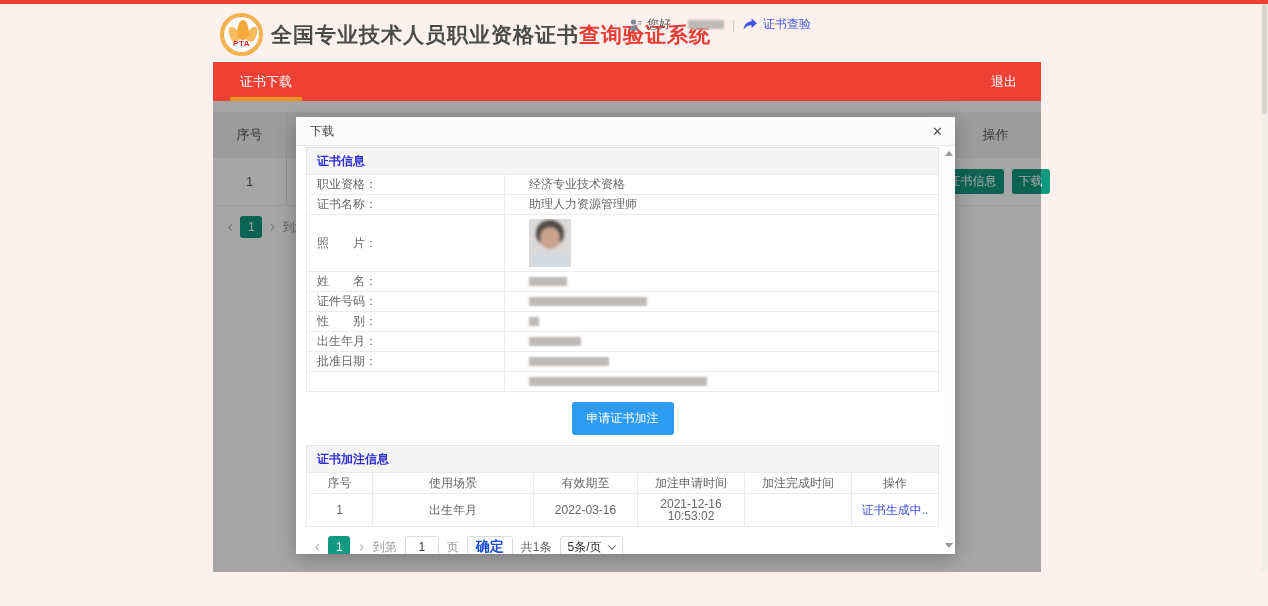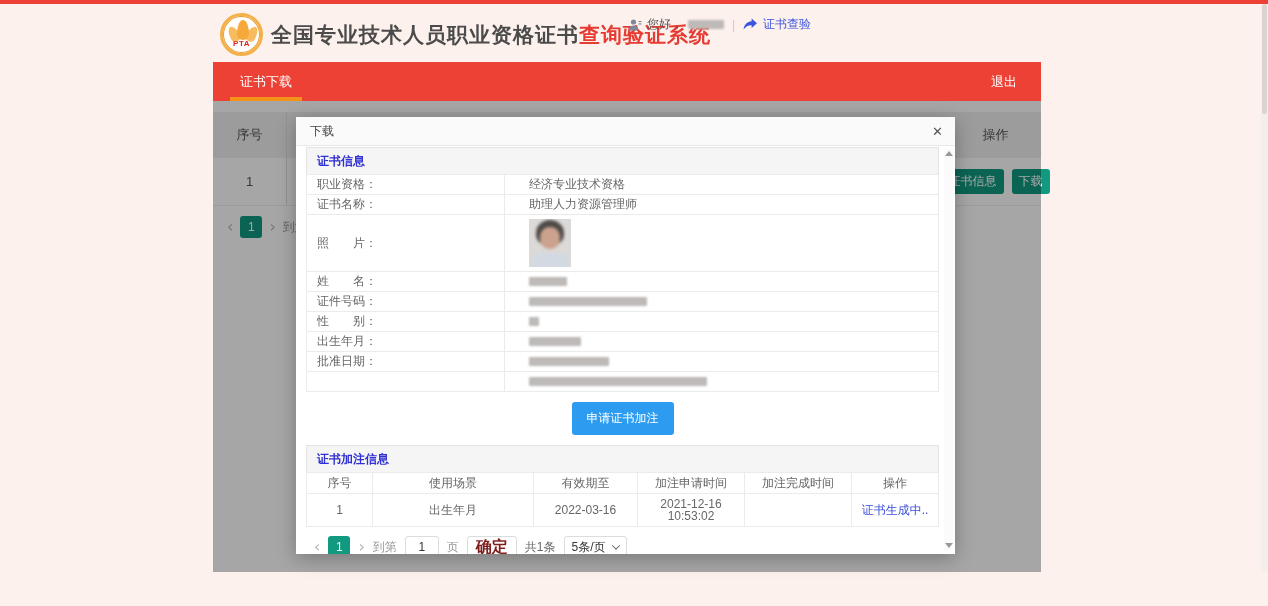--- a/index.html
+++ b/index.html
@@ -85,21 +85,21 @@
   .apply-btn { background:#2d9cf0; color:#fff; border:none; border-radius:3px; font-size:12px; padding:8px 15px; cursor:pointer; font-family:inherit; }
 
   .ann-table th, .ann-table td { border:1px solid #ebebeb; text-align:center; font-weight:normal; padding:4px 2px; line-height:12px; height:12px; }
   .ann-table .c-idx { width:66px; } .ann-table .c-scene { width:161px; }
   .ann-table .c-valid { width:104px; } .ann-table .c-apply { width:107px; }
   .ann-table .c-done { width:107px; }
   .ann-link { color:#3d4fd9; cursor:pointer; }
 
   .modal-pager { display:flex; align-items:center; gap:8px; margin:9px 0 0 8px; font-size:12px; color:#666; }
   .pg-input { width:34px; height:22px; border:1px solid #dcdcdc; border-radius:3px; text-align:center; font-size:12px; color:#333; font-family:inherit; }
-  .pg-confirm { height:22px; padding:0 8px; border:1px solid #dcdcdc; border-radius:3px; background:#fff; font-size:16px; font-weight:bold; color:#7f1d1d; cursor:pointer; font-family:inherit;text-align:center; }
+  .pg-confirm { height:22px; padding:0 8px; border:1px solid #dcdcdc; border-radius:3px; background:#fff; font-size:14px; font-weight:bold; color:#1d4ed8; cursor:pointer; font-family:inherit;text-align:center; }
   .pg-select { height:22px; padding:0 7px; border:1px solid #dcdcdc; border-radius:3px; background:#fff; display:flex; align-items:center; gap:7px; cursor:pointer; color:#333; }
   .chev-down { width:6px; height:6px; border-right:1.5px solid #666; border-bottom:1.5px solid #666; transform:rotate(45deg) translate(-1px,-1px); }
   .goto-label { color:#999; }
 
   .modal-scrollbar { position:absolute; right:2px; top:32px; bottom:4px; width:9px; background:#fbfbfb; display:flex; flex-direction:column; justify-content:space-between; align-items:center; padding:2px 0; }
   .tri-up { width:0; height:0; border-left:4px solid transparent; border-right:4px solid transparent; border-bottom:5px solid #999; cursor:pointer; }
   .tri-down { width:0; height:0; border-left:4px solid transparent; border-right:4px solid transparent; border-top:5px solid #999; cursor:pointer; }
 
   
   .footer { position:absolute; left:0; top:572px; width:1268px; height:34px; background:#ee4136; color:#fff; font-size:12px; text-align:center; line-height:34px; }

